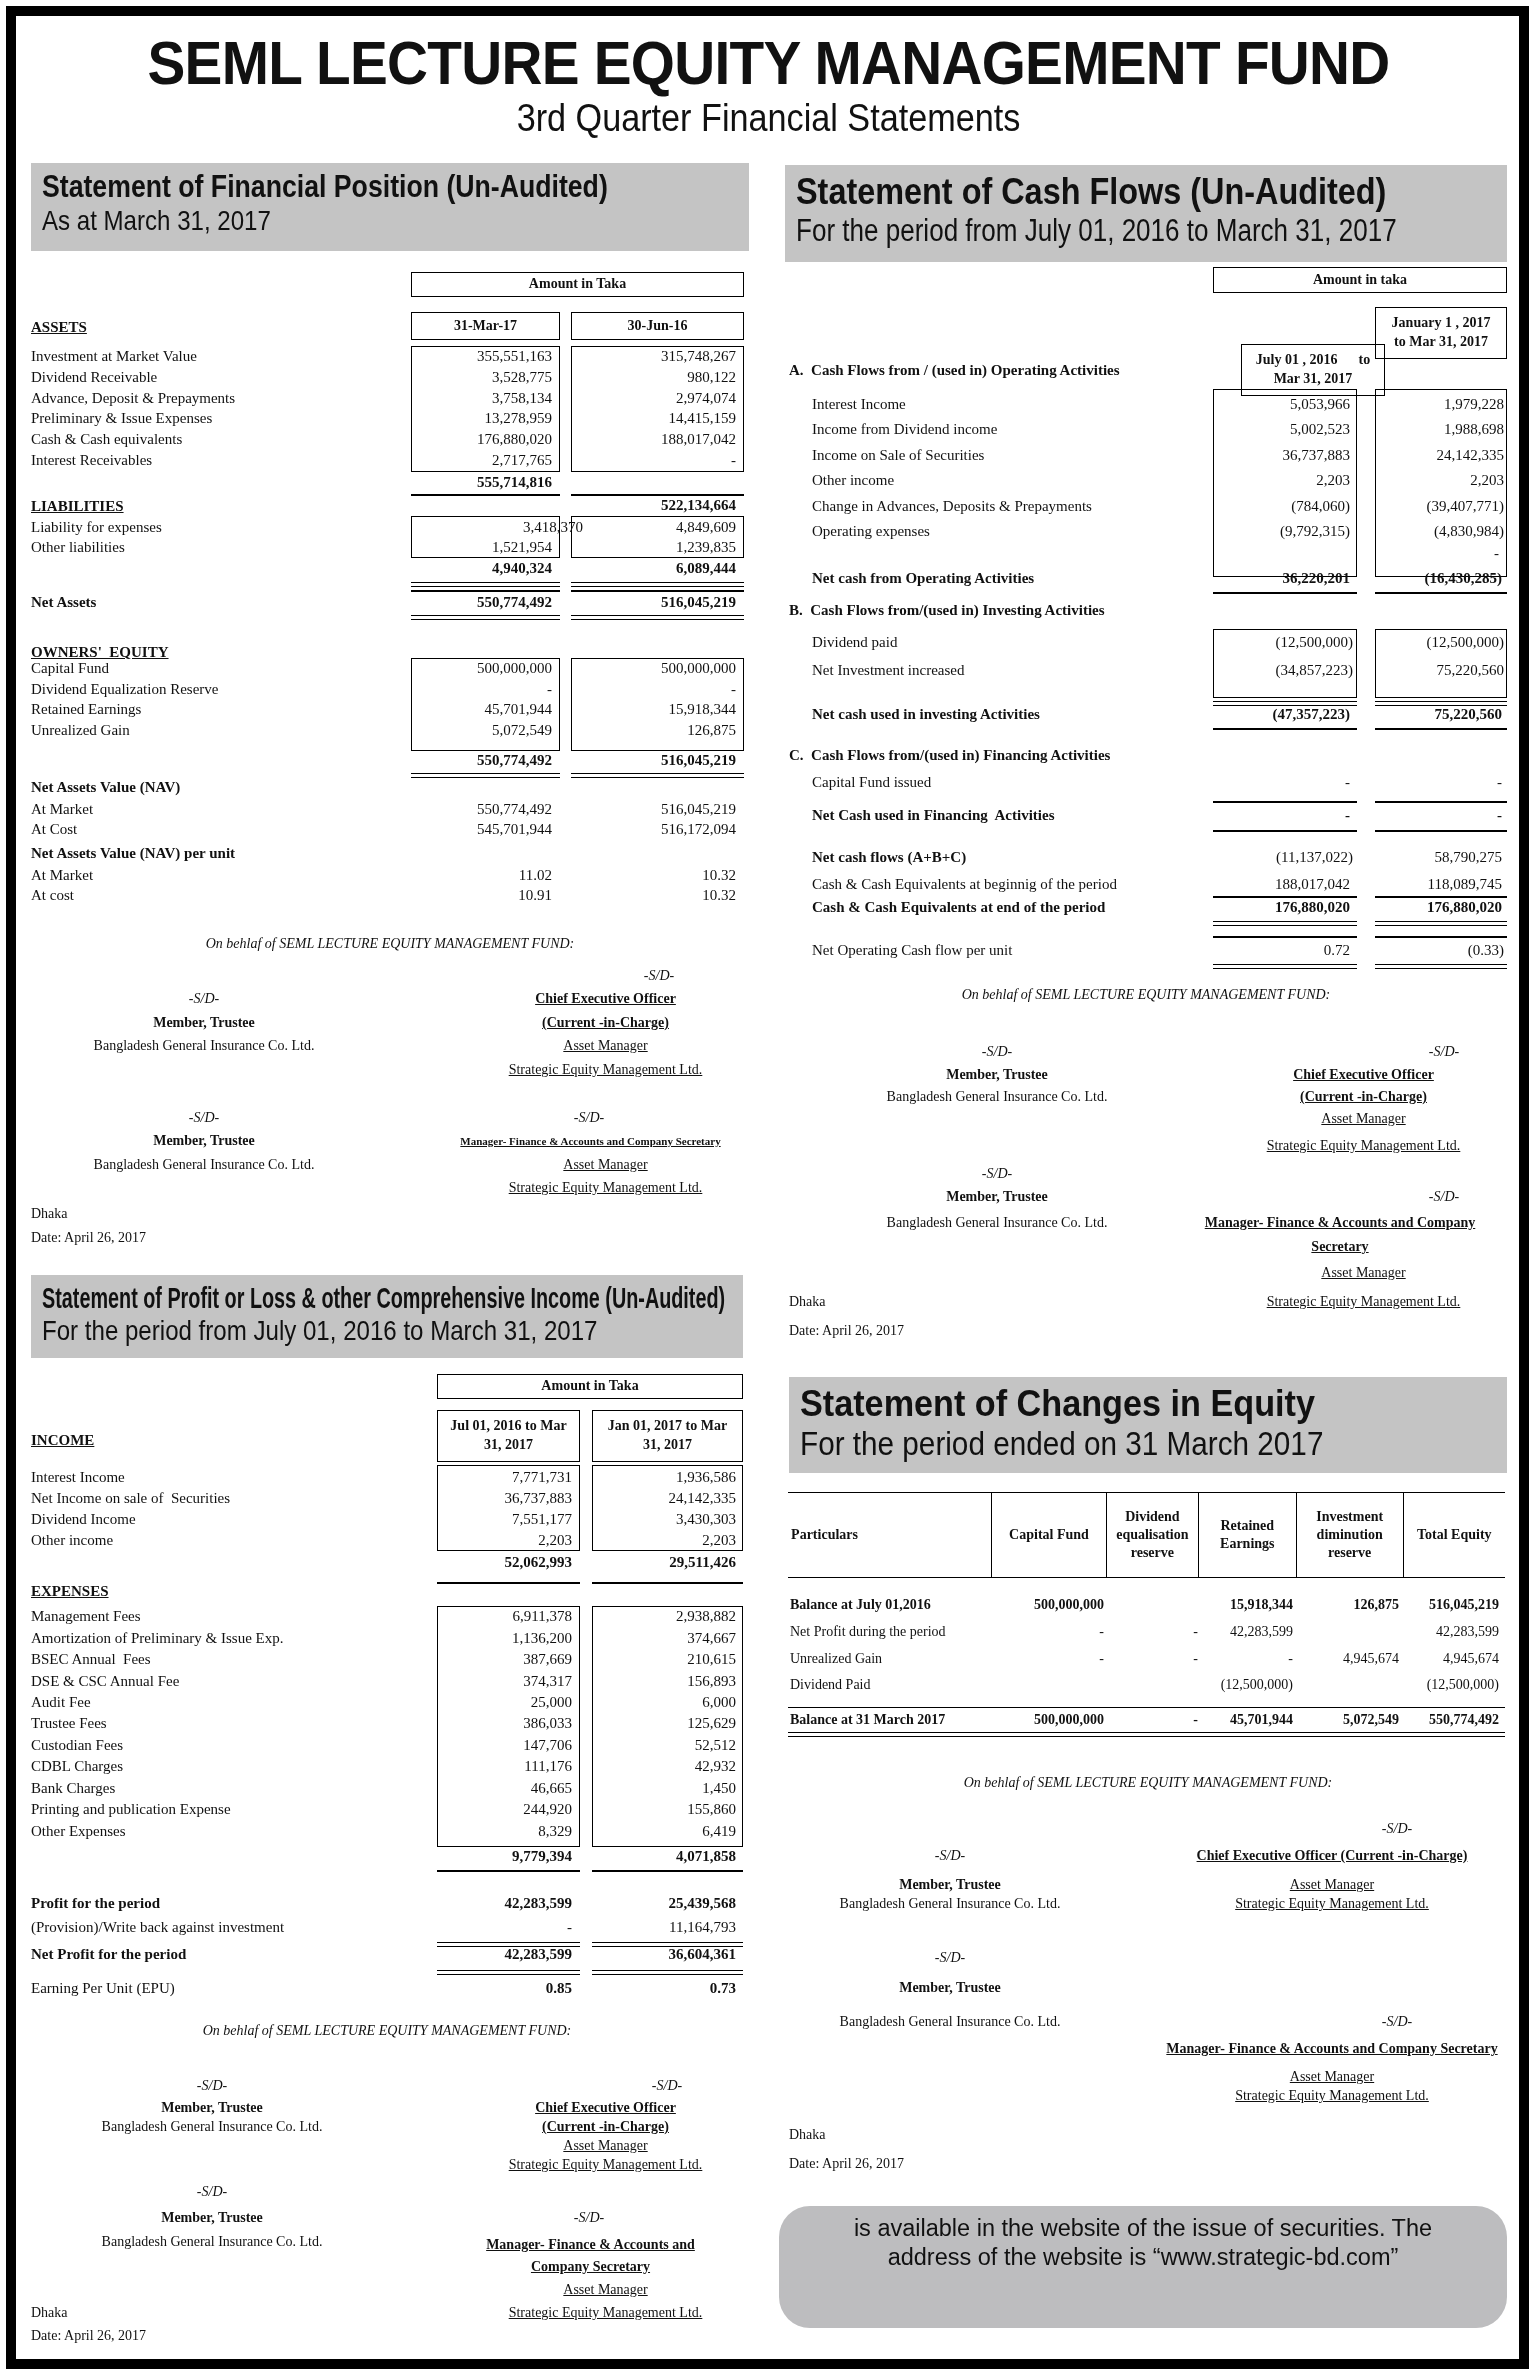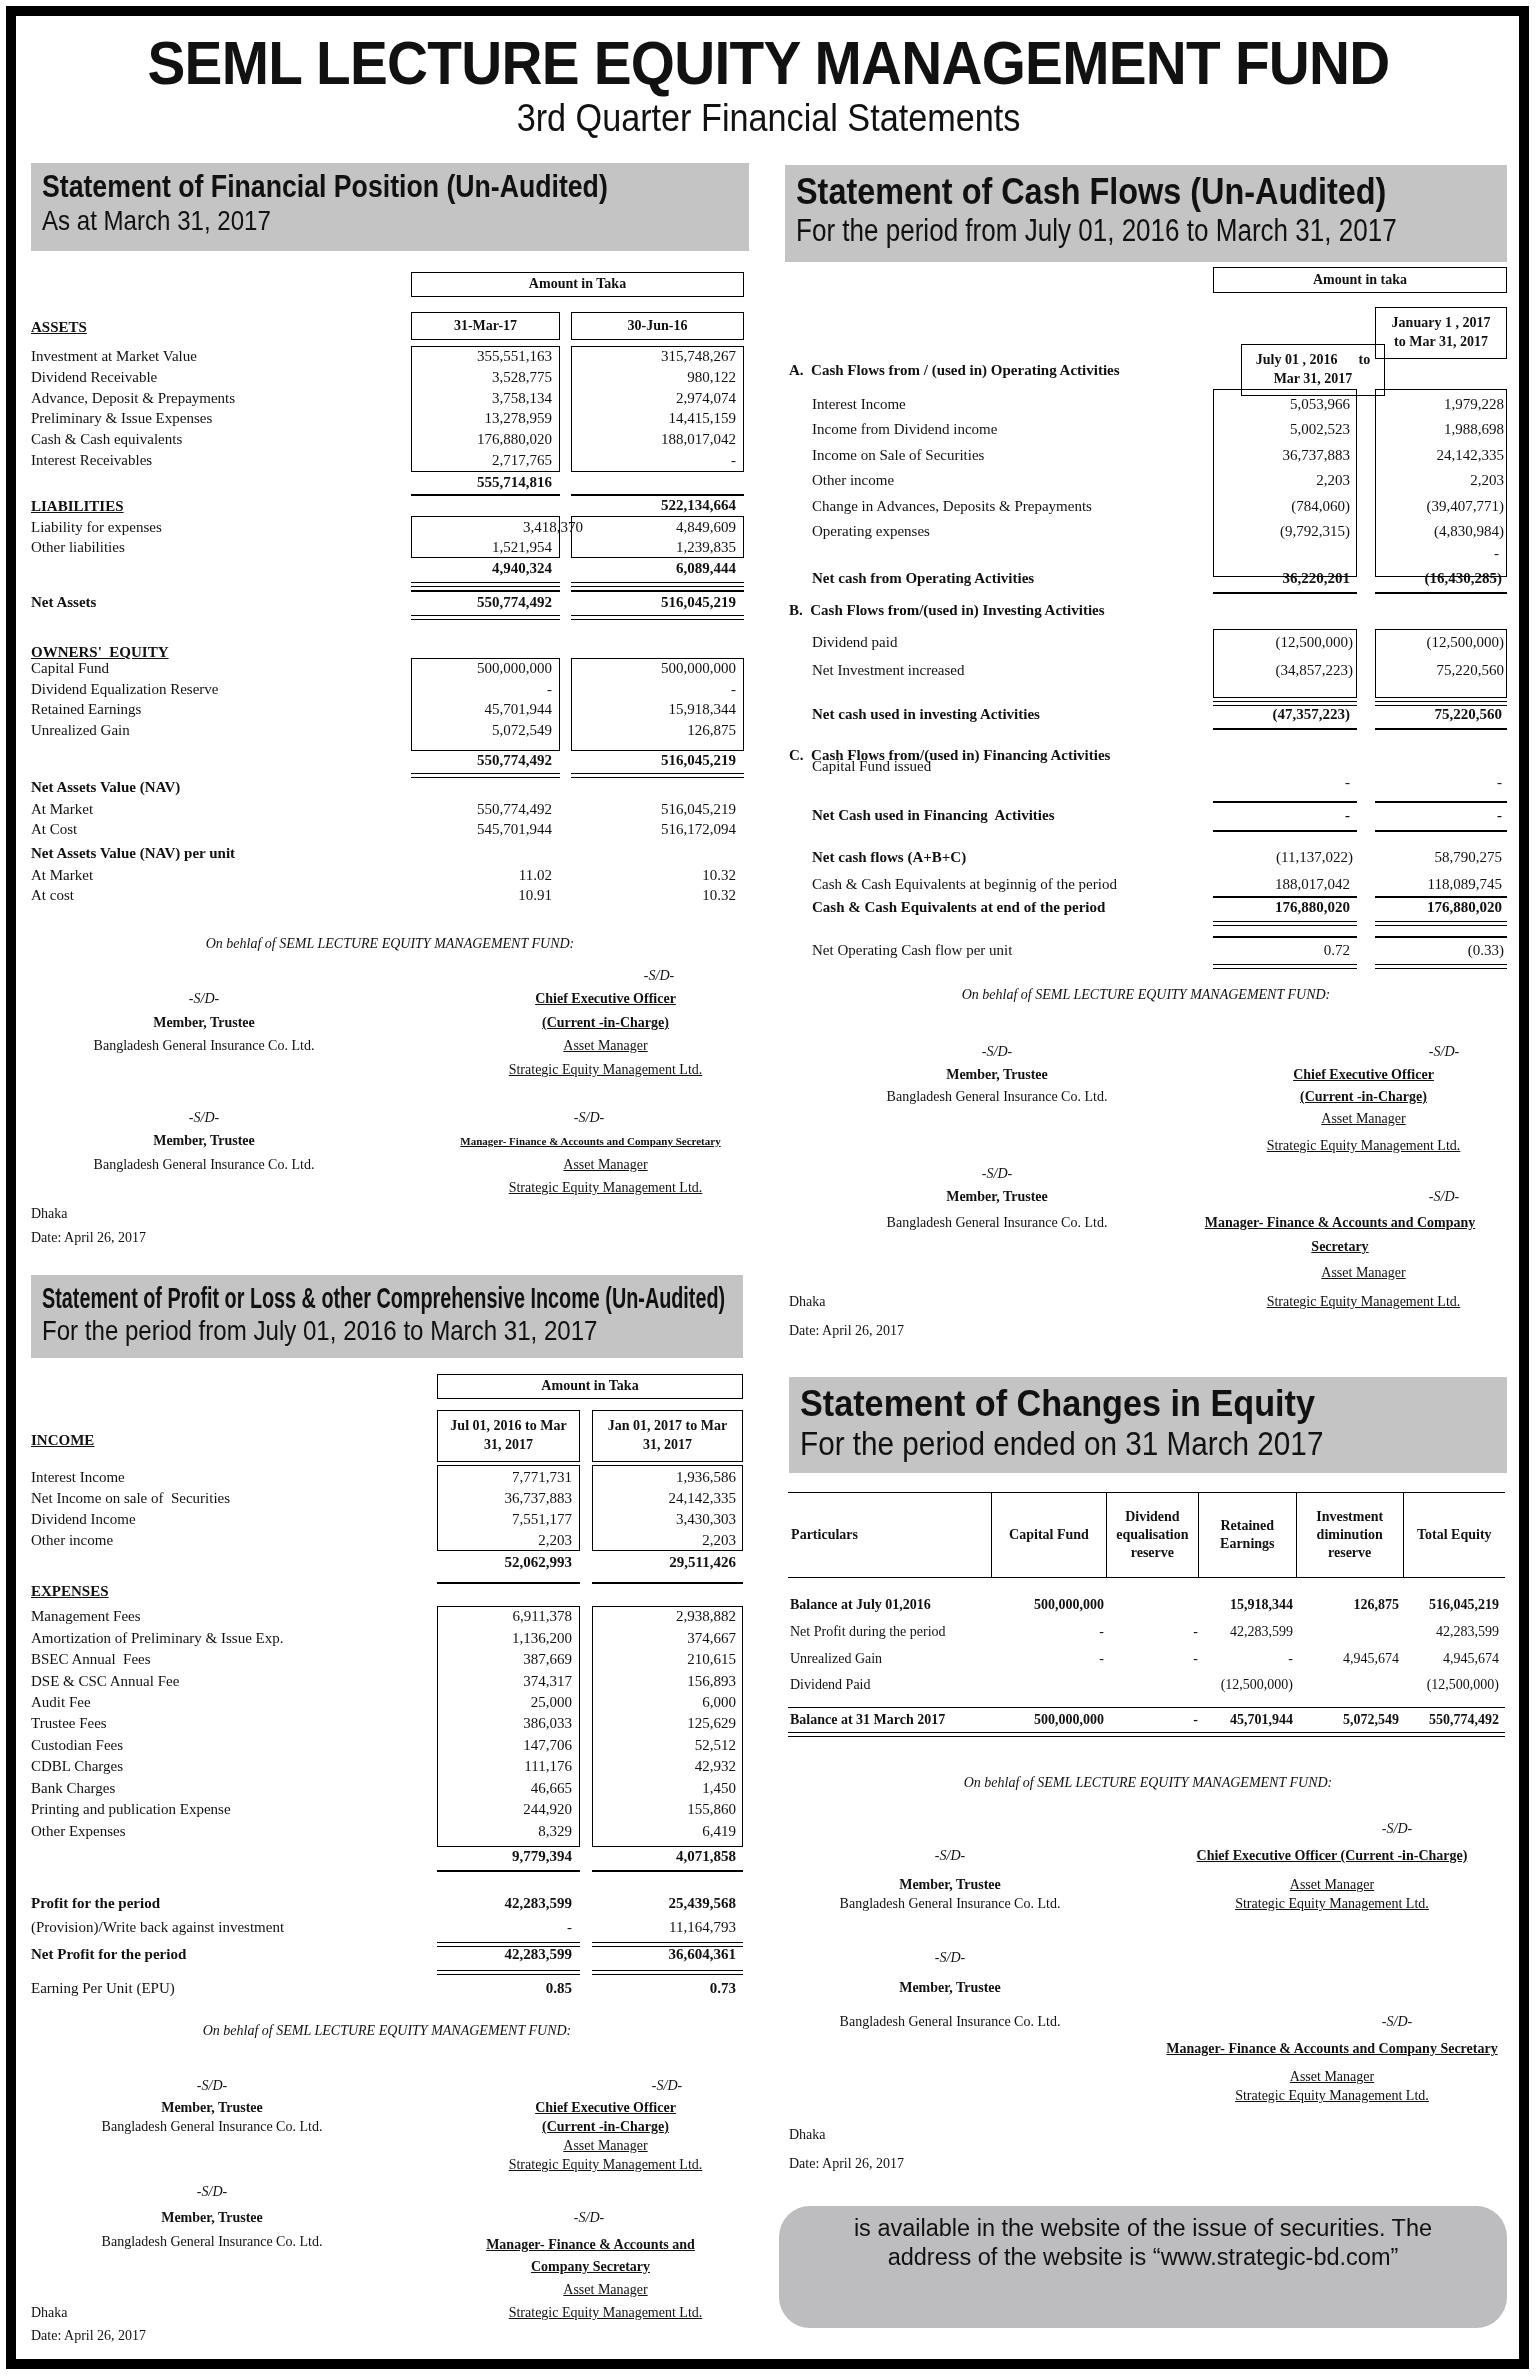--- a/index.html
+++ b/index.html
@@ -217,21 +217,21 @@
 <div class="dline" style="left:1213px; width:144px; top:701px;"></div>
 <div class="dline" style="left:1375px; width:132px; top:701px;"></div>
 <div class="abs lbl b" style="left:812px; top:706px;">Net cash used in investing Activities</div>
 <div class="abs num b" style="left:1213px; width:137px; top:706px;">(47,357,223)</div>
 <div class="abs num b" style="left:1375px; width:127px; top:706px;">75,220,560</div>
 <div class="hline" style="left:1213px; width:144px; top:728px;"></div>
 <div class="hline" style="left:1375px; width:132px; top:728px;"></div>
 
 <div class="abs lbl b" style="left:789px; top:747px; white-space:pre;">C.  Cash Flows from/(used in) Financing Activities</div>
 <div id="cf-fin">
-    <div class="abs lbl" style="left:812px;white-space:pre;top:758px;">Capital Fund issued</div>
+    <div class="abs lbl" style="left:812px;white-space:pre;top:774px;">Capital Fund issued</div>
     <div class="abs num" style="left:1213px;width:137px;top:774px;">-</div>
     <div class="abs num" style="left:1375px;width:127px;top:774px;">-</div>
   </div>
 <div class="hline" style="left:1213px; width:144px; top:801px;"></div>
 <div class="hline" style="left:1375px; width:132px; top:801px;"></div>
 <div class="abs lbl b" style="left:812px; top:807px; white-space:pre;">Net Cash used in Financing  Activities</div>
 <div class="abs num b" style="left:1213px; width:137px; top:807px;">-</div>
 <div class="abs num b" style="left:1375px; width:127px; top:807px;">-</div>
 <div class="hline" style="left:1213px; width:144px; top:830px;"></div>
 <div class="hline" style="left:1375px; width:132px; top:830px;"></div>

